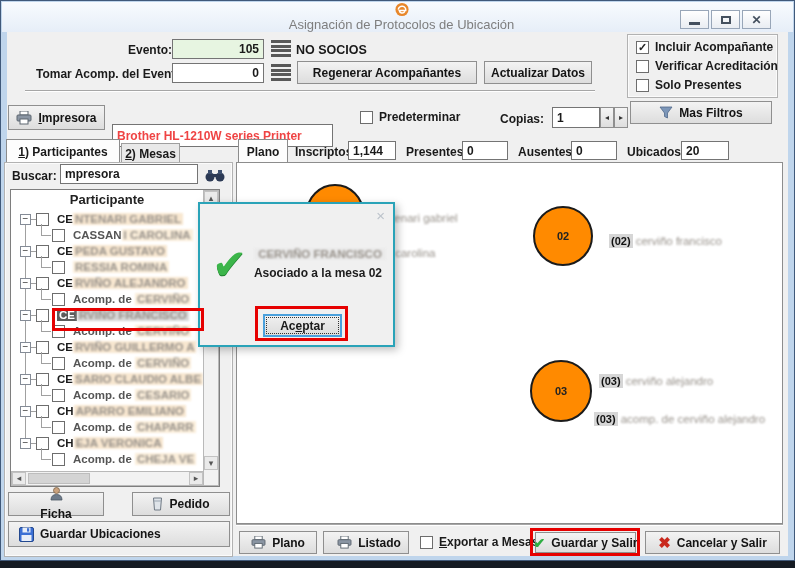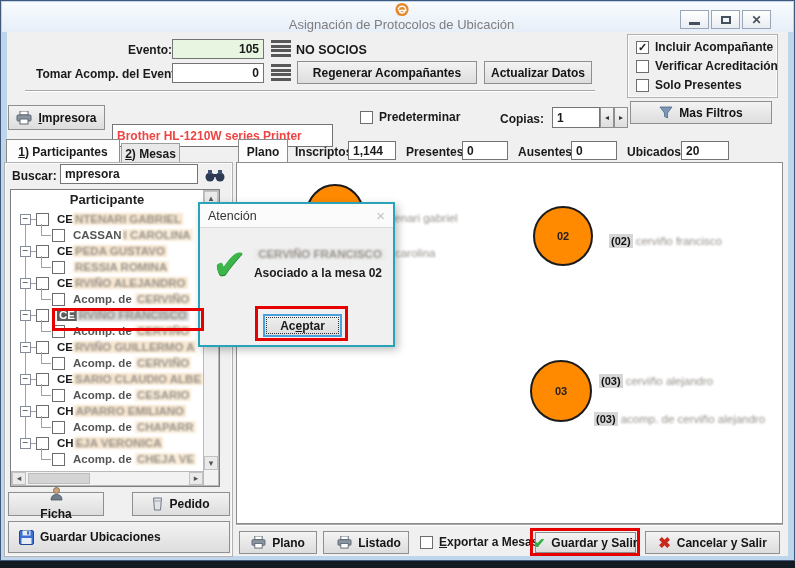--- a/index.html
+++ b/index.html
@@ -344,21 +344,21 @@
     </svg>
     <span>Ficha</span>
   </div>
   <div class="btn" style="left:132px; top:492px; width:98px; height:24px;">
     <svg class="icon" width="11" height="14" viewBox="0 0 11 14">
       <path d="M1.5 1 L9.5 1 L8.5 13 L2.5 13 Z" fill="#dfe4e9" stroke="#707a85" stroke-width="1"></path>
       <line x1="2" y1="4" x2="9" y2="4" stroke="#9aa5b1" stroke-width="1"></line>
     </svg>
     <span>Pedido</span>
   </div>
-  <div class="btn" style="left:8px; top:521px; width:222px; height:32px; justify-content:flex-start; padding-left:10px;">
+  <div class="btn" style="left:8px; top:521px; width:222px; height:26px; justify-content:flex-start; padding-left:10px;">
     <svg class="icon" width="15" height="15" viewBox="0 0 15 15">
       <rect x="0.5" y="0.5" width="14" height="14" rx="1.5" fill="#3b6fd4" stroke="#23488f"></rect>
       <rect x="3.5" y="0.5" width="8" height="5" fill="#e8eef8"></rect>
       <rect x="8" y="1.2" width="2.2" height="3.4" fill="#3b6fd4"></rect>
       <rect x="2.5" y="8" width="10" height="6" fill="#e8eef8"></rect>
     </svg>
     <span>Guardar Ubicaciones</span>
   </div>
 
   <div class="tab active" style="left:238px; top:139px; width:50px; height:24px;">
@@ -378,23 +378,20 @@
       <div class="tcircle" style="left: 296px; top: 43px; height: 60px; width: 60px;">02</div>
       <div class="tcircle" style="left: 293px; top: 197px; height: 62px; width: 62px;">03</div>
       <div class="plabel" style="left: 109px; top: 49px;"><span class="tag">(01)</span> <span class="blurred">centenari gabriel</span></div>
       <div class="plabel" style="left: 116px; top: 84px;"><span class="blurred">cassani carolina</span></div>
       <div class="plabel" style="left: 372px; top: 72px;"><span class="tag">(02)</span> <span class="blurred">cerviño francisco</span></div>
       <div class="plabel" style="left: 362px; top: 212px;"><span class="tag">(03)</span> <span class="blurred">cerviño alejandro</span></div>
       <div class="plabel" style="left: 357px; top: 250px;"><span class="tag">(03)</span> <span class="blurred">acomp. de cerviño alejandro</span></div>
     </div>
 
   <div id="dialog">
-    <div class="dtitle">
-      <span>Atención</span>
-    </div>
     <div class="dclose">×</div>
     <div class="bigcheck">✔</div>
     <div class="dname blurred">CERVIÑO FRANCISCO</div>
     <div class="dmsg">Asociado a la mesa 02</div>
     <div class="dbtn">
       <span><span>Ac</span><span class="u">e</span><span>ptar</span></span>
     </div>
   </div>
 
   <div class="etched" style="left:236px; top:524px; width:547px;"></div>

